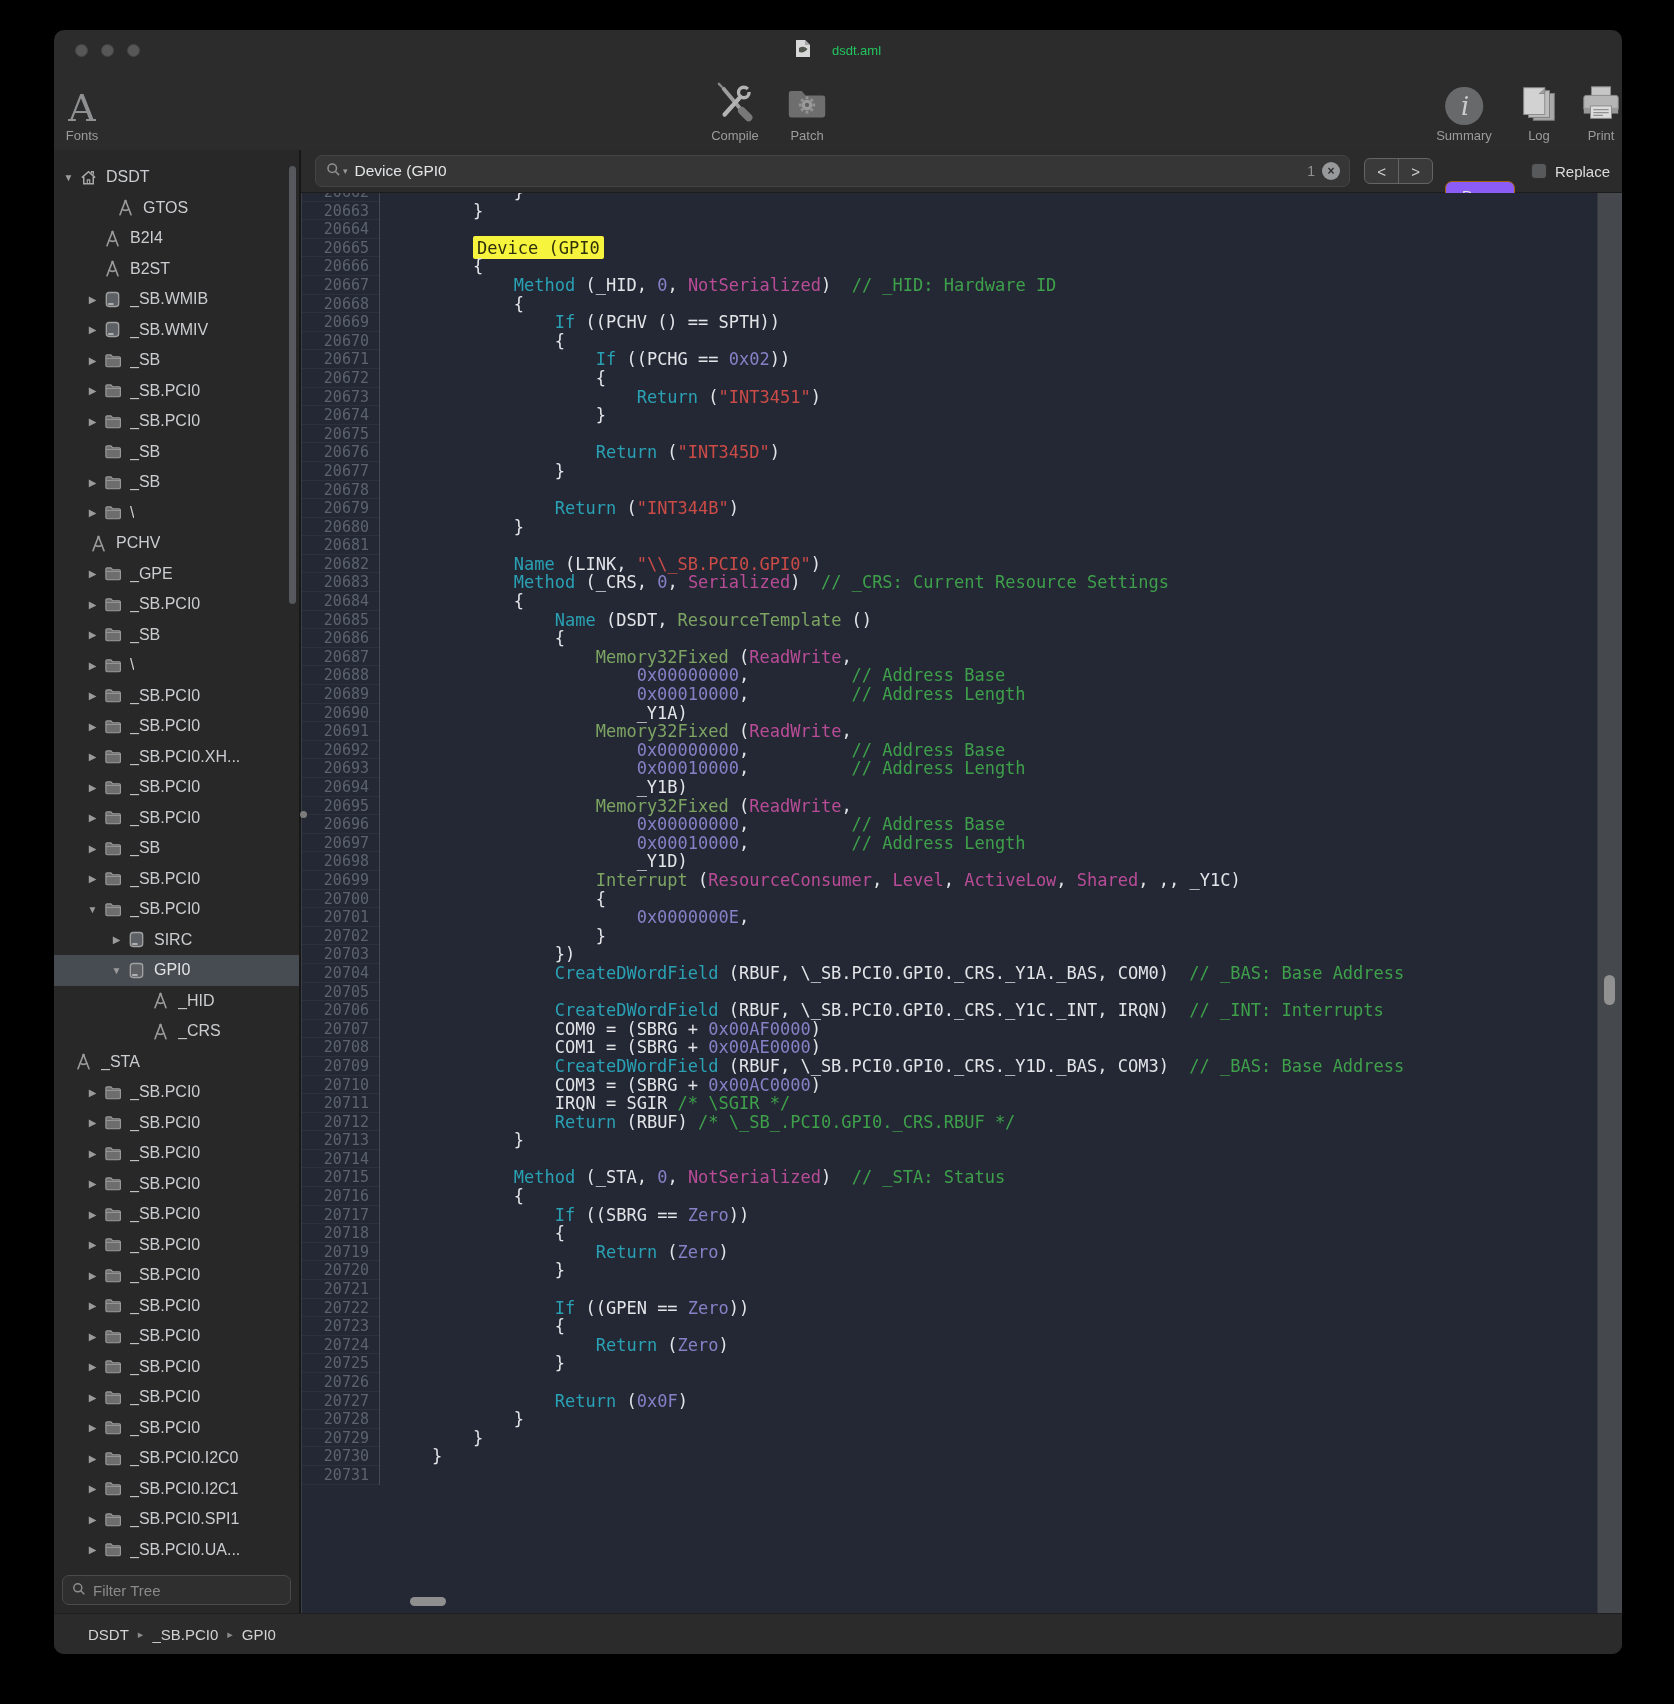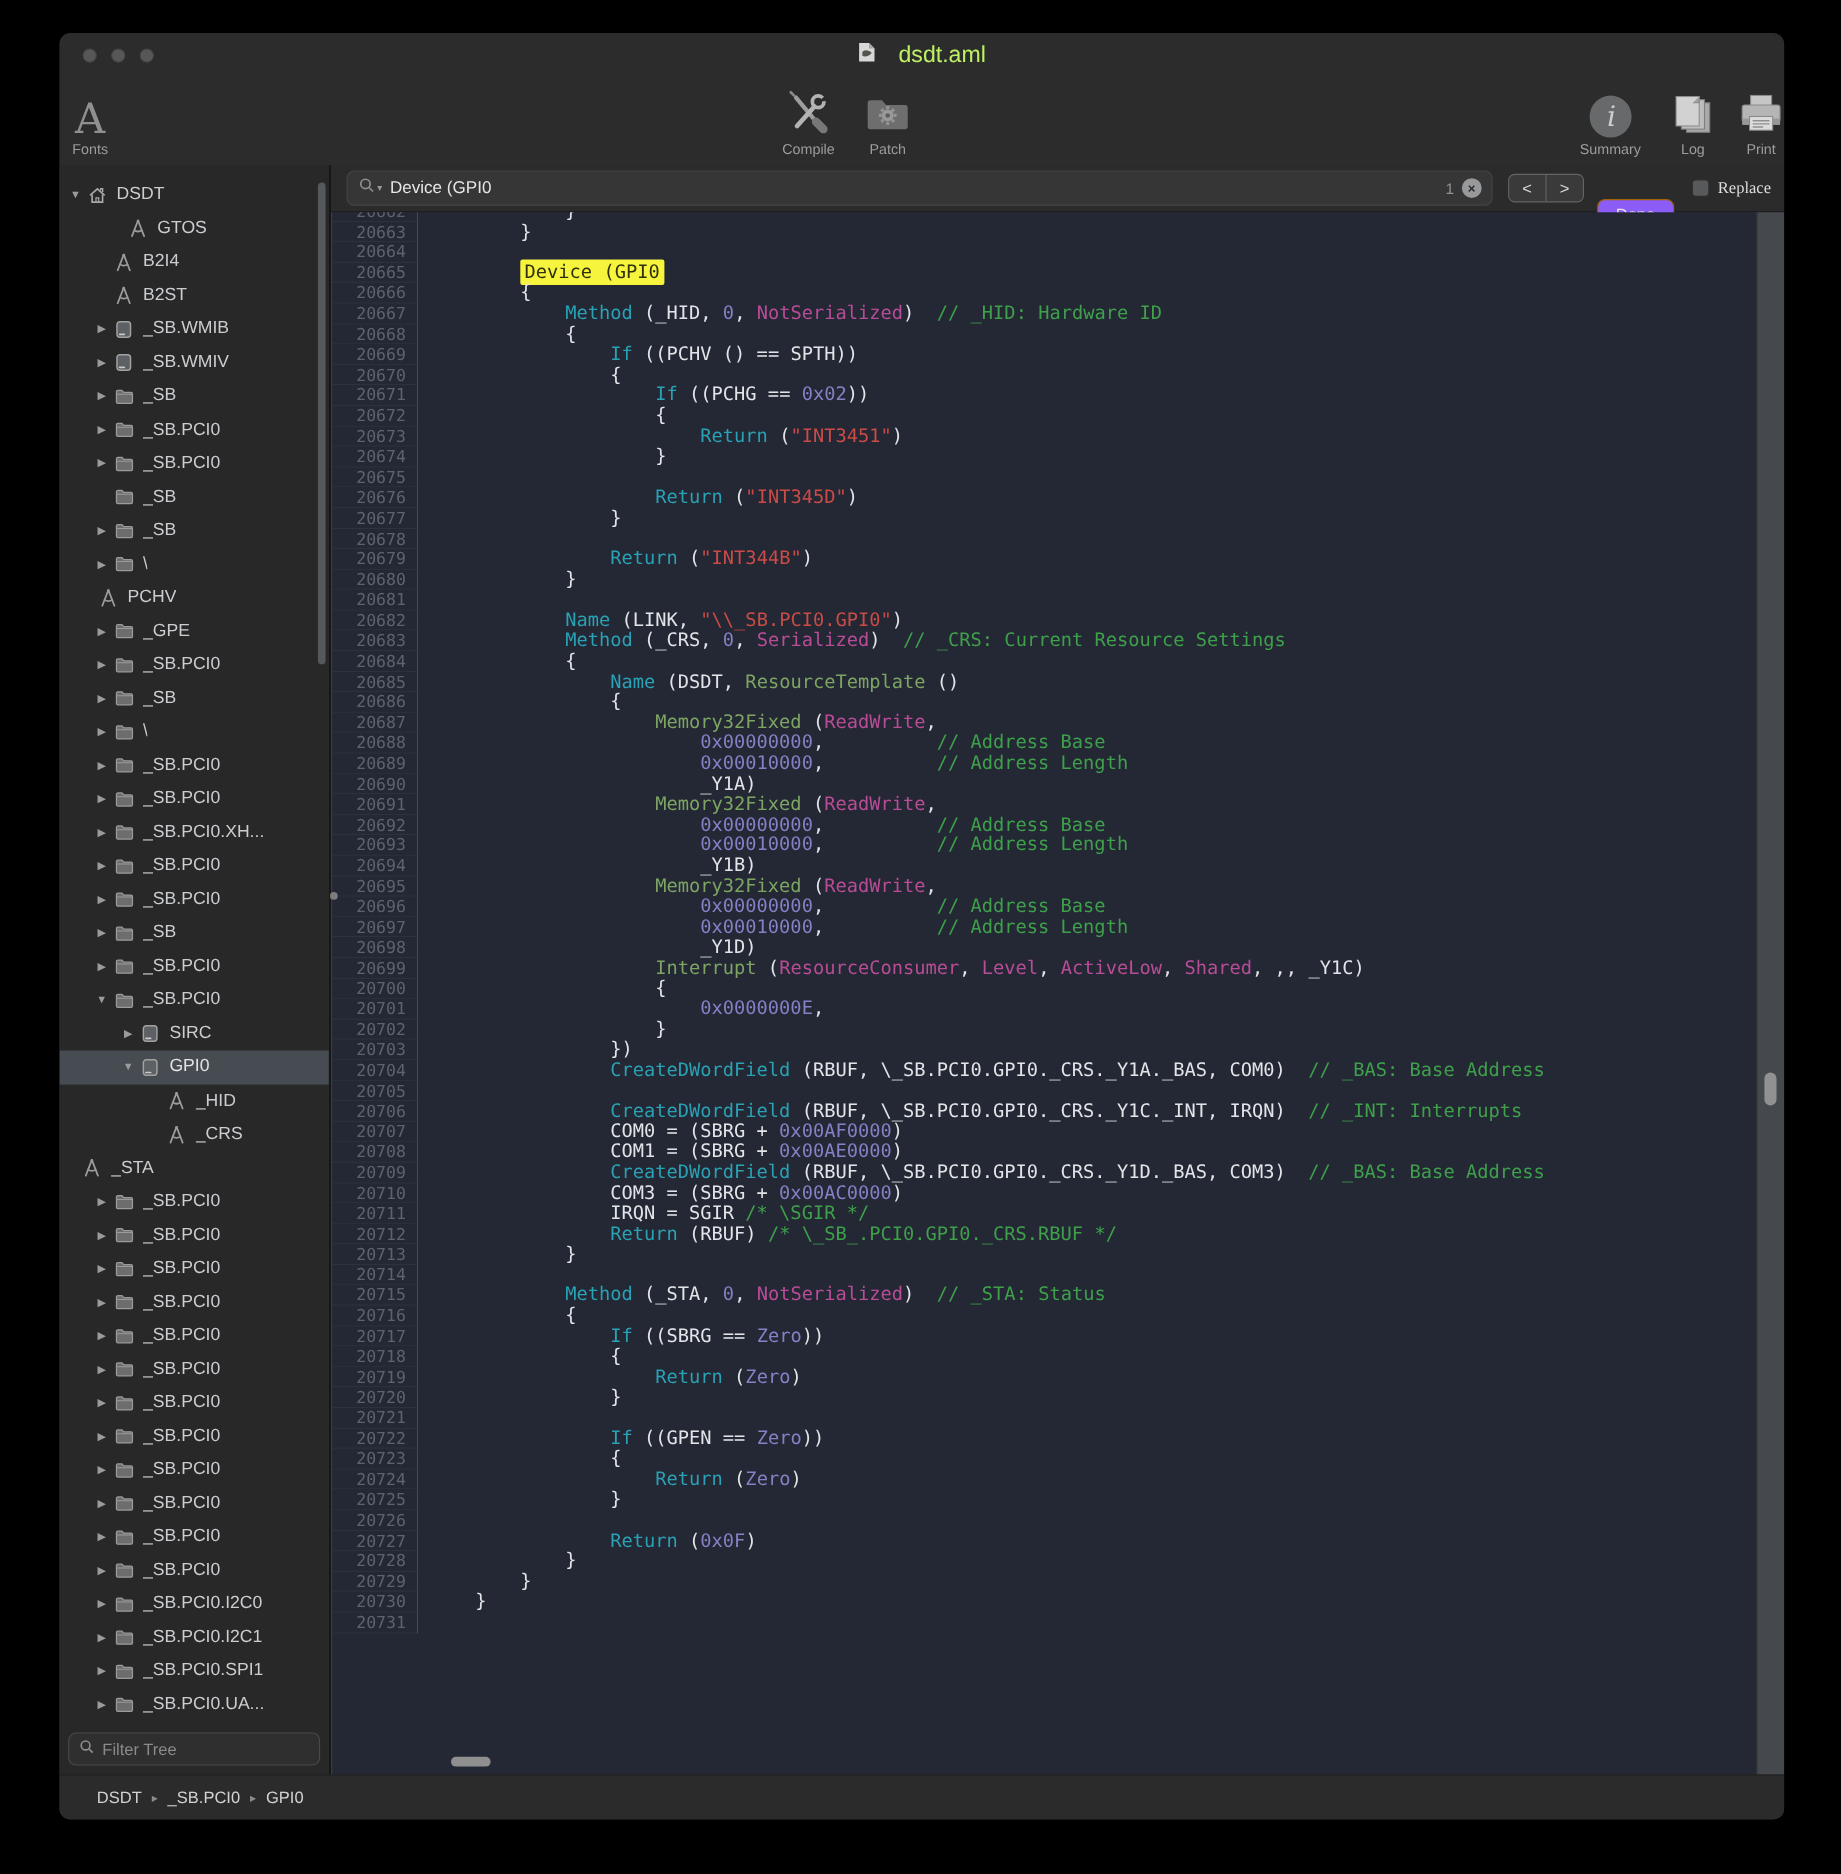--- a/index.html
+++ b/index.html
@@ -2,21 +2,21 @@
 <html style="--edbg: #232834; --kw: #2aa1b4; --pink: #b94c97; --num: #8680c6; --str: #cb4b47; --com: #3fa04b; --mac: #7da463; --hl: #f6f43d; --selrow: #474c52;"><head>
 <meta charset="utf-8">
 <style>
   html,body{margin:0;padding:0;background:#000;}
   body{width:1674px;height:1704px;position:relative;font-family:"Liberation Sans",sans-serif;overflow:hidden;}
   .window{position:absolute;left:54px;top:30px;width:1568px;height:1624px;background:#2c2c2c;border-radius:10px;overflow:hidden;display:flex;flex-direction:column;}
   
   .titlebar{height:40px;flex:none;position:relative;display:flex;align-items:center;justify-content:center;}
   .traffic{position:absolute;left:21px;top:14px;display:flex;gap:13px;}
   .tl{width:13px;height:13px;border-radius:50%;background:#575757;border:1px solid #464646;box-sizing:border-box;}
-  .wtitle{display:flex;align-items:center;gap:21px;color:#bef264;font-size:21px;}
+  .wtitle{display:flex;align-items:center;gap:21px;color:#22c55e;font-size:13px;}
   
   .toolbar{height:80px;flex:none;position:relative;}
   .tbitem{position:absolute;top:5px;transform:translateX(-50%);text-align:center;cursor:default;}
   .tbicon{height:52px;display:flex;align-items:flex-end;justify-content:center;}
   .tblabel{font-size:13px;color:#9c9c9c;margin-top:1px;}
   .fontsA{font-family:"DejaVu Serif",serif;font-size:38px;color:#8f9092;line-height:1;}
   
   .main{flex:1;display:flex;min-height:0;position:relative;}
   .sidebar{width:245px;flex:none;background:#282828;display:flex;flex-direction:column;position:relative;min-height:0;}
   .divider{width:2px;flex:none;background:#171717;}
@@ -37,21 +37,21 @@
   .sfield{flex:1;height:30px;background:#363636;border:1px solid #444;border-radius:7px;display:flex;align-items:center;padding:0 9px;margin-right:14px;min-width:0;}
   .schev{font-size:9px;color:#9a9a9a;margin-left:1px;}
   .stext{margin-left:7px;font-size:15.5px;color:#e4e5e7;white-space:pre;}
   .sspacer{flex:1;}
   .scount{font-size:14px;color:#8f9193;margin-right:7px;}
   .sclear{width:18px;height:18px;border-radius:50%;background:#97999b;color:#2b2b2b;font-size:12px;font-weight:bold;display:flex;align-items:center;justify-content:center;line-height:1;}
   .seg{display:flex;border:1px solid #646464;border-radius:6px;overflow:hidden;background:#3a3a3a;flex:none;}
   .segbtn{width:33px;height:24px;display:flex;align-items:center;justify-content:center;color:#d6d6d6;font-size:15px;}
   .segbtn + .segbtn{border-left:1px solid #646464;}
   .donebtn{margin-left:12px;height:26px;padding:0 16px;border:1px solid #a16207;border-radius:7px;background:#8b5cf6;color:#e3e3e3;font-size:15px;display:flex;align-items:center;flex:none;margin-top:48px;}
-  .repl{display:flex;align-items:flex-start;margin-left:16px;flex:none;font-family:Liberation Serif, serif;}
+  .repl{display:flex;align-items:flex-start;margin-left:16px;flex:none;}
   .replbox{width:16px;height:16px;border-radius:4px;background:#57595b;border:1px solid #2e2e2e;box-sizing:border-box;}
   .repllabel{margin-left:8px;font-size:15px;color:#dcdcdc;}
   .editrow{flex:1;display:flex;min-height:0;}
   
   .editor{flex:1;background:var(--edbg);position:relative;overflow:hidden;border-left:1px solid #3a3e46;min-width:0;}
   .codelines{margin-top:-10px;font-family:"DejaVu Sans Mono",monospace;font-size:17px;line-height:18.6px;}
   .cline{display:flex;height:18.6px;}
   .lno{flex:none;width:78px;padding-right:10px;box-sizing:border-box;text-align:right;color:#5d636e;font-size:15px;border-right:1px solid #454a52;box-shadow:inset 0 -1px 0 rgba(255,255,255,0.045);}
   .ltxt{white-space:pre;padding-left:11px;color:#e2e4e8;}
   .tk-k{color:var(--kw);} .tk-p{color:var(--pink);} .tk-n{color:var(--num);}

